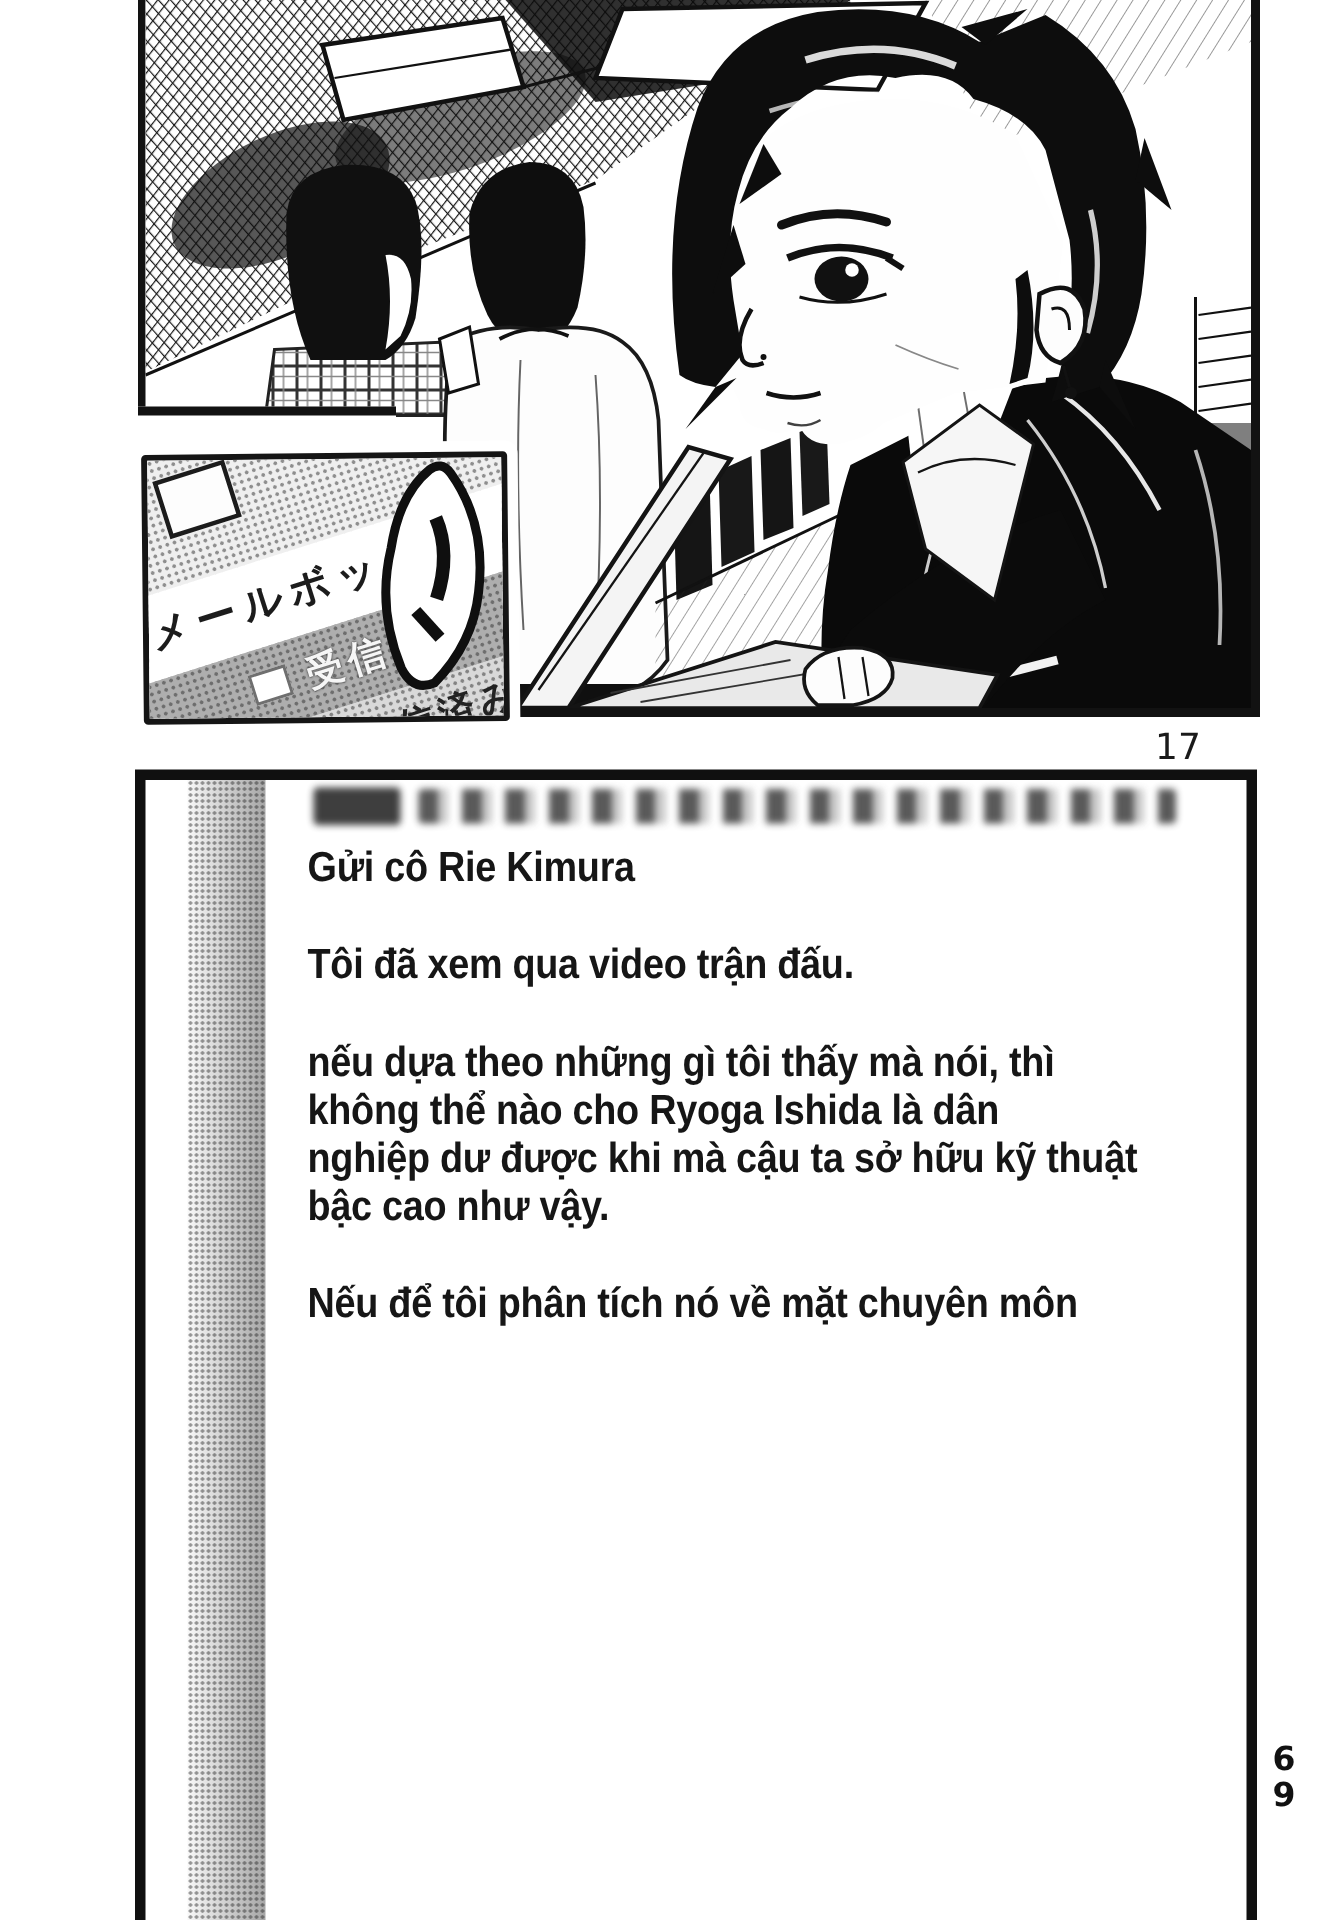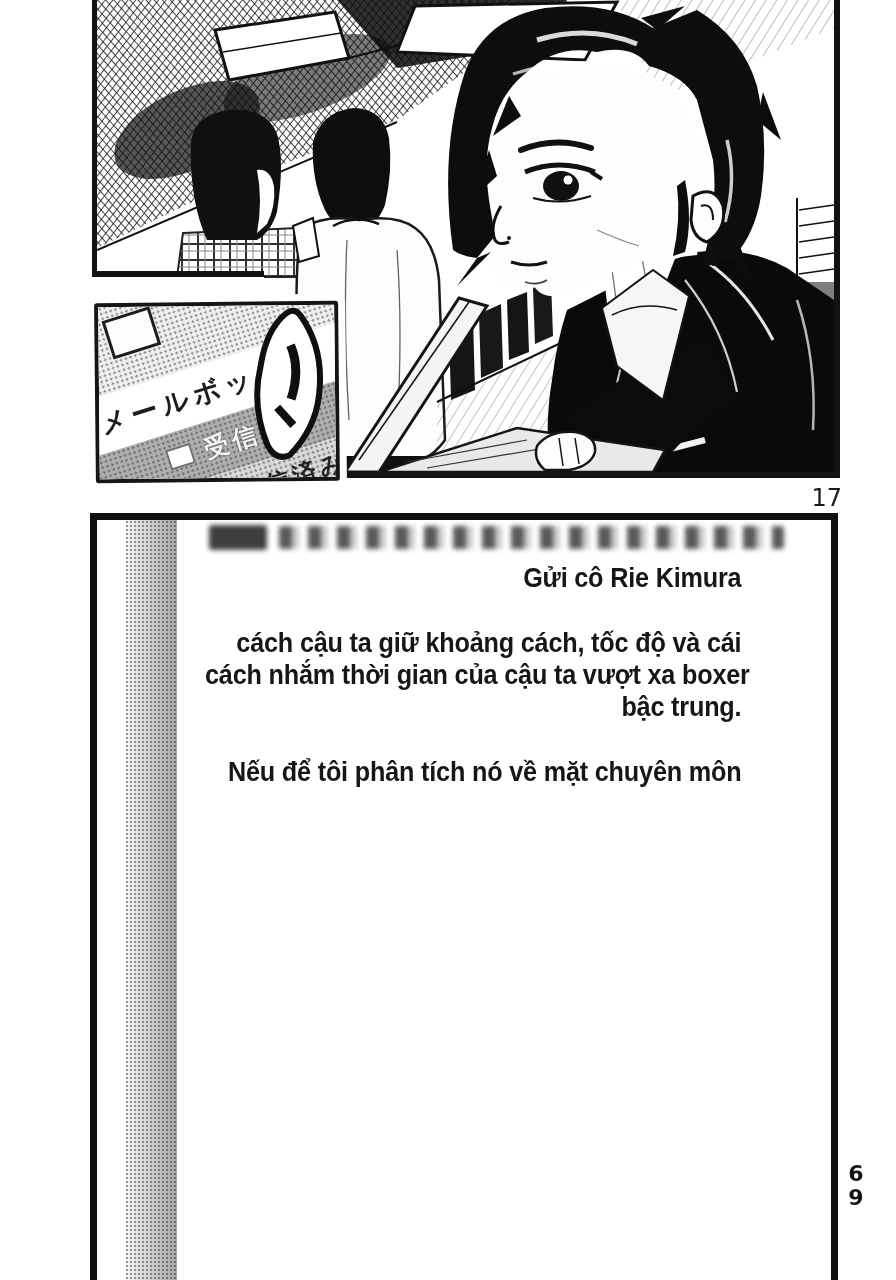--- a/index.html
+++ b/index.html
@@ -43,21 +43,21 @@
     text-shadow:0 0 2px #4a4a4a,0 0 1px #4a4a4a;font-family:"DejaVu Sans",sans-serif;}
   .band-light{top:206px;height:50px;background-color:#d9d9d9;padding-left:210px;
     font-weight:700;font-size:24px;letter-spacing:4px;color:#222;line-height:50px;
     font-family:"DejaVu Sans",sans-serif;}
   .doc-icon{display:inline-block;width:22px;height:17px;background:#fff;border:2px solid #6f6f6f;
     vertical-align:middle;margin-right:12px;margin-top:-6px;}
   .corner-doc{position:absolute;left:8px;top:6px;width:44px;height:34px;background:#fdfdfd;
     border:3px solid #1c1c1c;transform:rotate(-17deg);}
   .cursor-wrap{position:absolute;right:-4px;top:2px;width:100px;height:160px;z-index:5;}
   
-  .panel-page-num{position:absolute;left:770px;top:484px;width:72px;text-align:right;
+  .panel-page-num{position:absolute;left:770px;top:484px;width:72px;text-align:left;
     font-family:"DejaVu Sans",sans-serif;font-size:24px;font-weight:500;color:#1a1a1a;}
   
   .panel-letter{
     position:absolute;left:90px;top:513px;width:748px;height:800px;
     box-sizing:border-box;border:7px solid #101010;background:#fff;z-index:2;
   }
   .edge-shade{
     position:absolute;left:28px;top:0;bottom:0;width:52px;
     background-image:radial-gradient(circle,rgba(30,30,30,.45) 1px,transparent 1.3px),
       linear-gradient(to right,#f8f8f8,#a6a6a6);
@@ -65,21 +65,21 @@
   }
   .subject-blur-a{position:absolute;left:112px;top:5px;width:58px;height:25px;
     background:#1d1d1d;border-radius:3px;filter:blur(2.5px);opacity:.85;}
   .subject-blur-b{position:absolute;left:182px;top:6px;width:505px;height:23px;border-radius:3px;
     background:repeating-linear-gradient(90deg,rgba(25,25,25,.9) 0 13px,rgba(110,110,110,.45) 13px 20px,rgba(255,255,255,0) 20px 29px);
     filter:blur(2.6px);opacity:.8;}
   .letter-text{
     position:absolute;left:108px;top:42px;right:30px;
     font-weight:700;font-size:28px;line-height:32px;color:#161616;letter-spacing:-0.2px;
   }
-  .para{margin:0 0 33px 0;text-align:right;}
+  .para{margin:0 0 33px 0;}
   .line{white-space:nowrap;transform:scaleX(0.9);transform-origin:0 50%;}
   
   .volume-num{position:absolute;left:845px;top:1162px;width:22px;text-align:center;
     font-family:"DejaVu Sans",sans-serif;font-size:22px;line-height:24px;font-weight:700;color:#111;}
 </style>
 </head>
 <body>
 
 <div class="panel-main">
   <svg viewBox="0 0 737 472" preserveAspectRatio="none">
@@ -227,23 +227,27 @@
 <div class="panel-letter">
   <div class="edge-shade"></div>
   <div class="subject-blur-a"></div>
   <div class="subject-blur-b"></div>
 
   <div class="letter-text">
     <div class="para">
       <div class="line">Gửi cô Rie Kimura</div>
     </div>
     <div class="para">
-      <div class="line">cách cậu ta giữ khoảng cách, tốc độ và cái</div>
-      <div class="line">cách nhắm thời gian của cậu ta vượt xa boxer</div>
-      <div class="line">bậc trung.</div>
+      <div class="line">Tôi đã xem qua video trận đấu.</div>
+    </div>
+    <div class="para">
+      <div class="line">nếu dựa theo những gì tôi thấy mà nói, thì</div>
+      <div class="line">không thể nào cho Ryoga Ishida là dân</div>
+      <div class="line">nghiệp dư được khi mà cậu ta sở hữu kỹ thuật</div>
+      <div class="line">bậc cao như vậy.</div>
     </div>
     <div class="para">
       <div class="line">Nếu để tôi phân tích nó về mặt chuyên môn</div>
     </div>
   </div>
 </div>
 
 <div class="volume-num">
   <div>6</div>
   <div>9</div>

